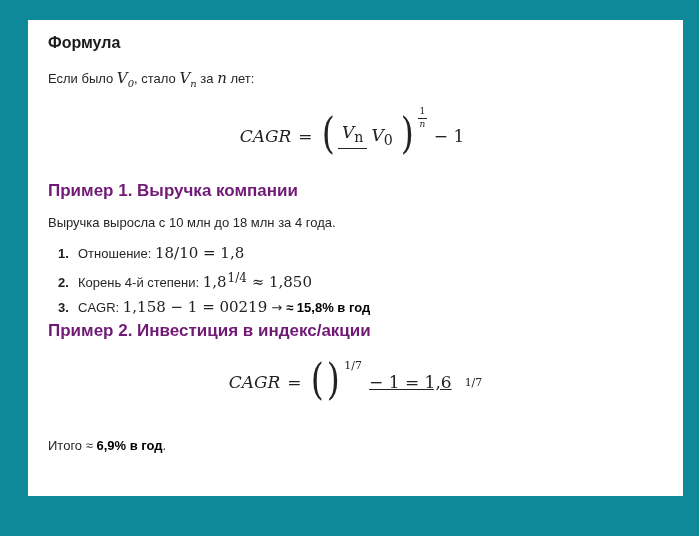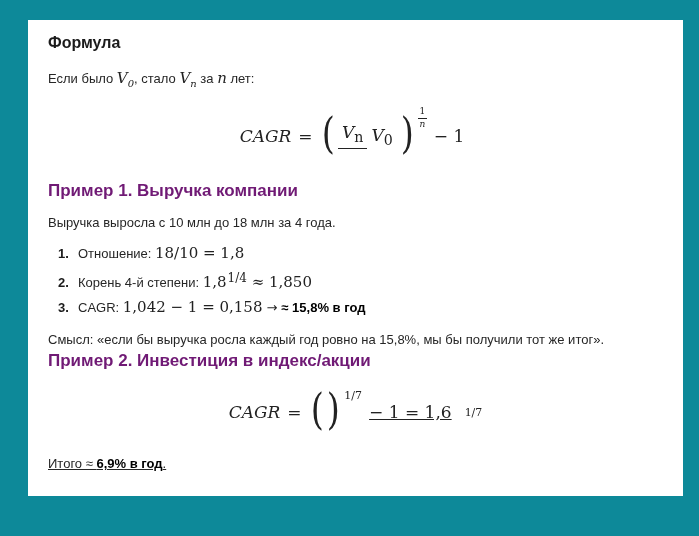--- a/index.html
+++ b/index.html
@@ -66,21 +66,21 @@
   .expstack .ebot { padding-top: 0.5px; }
   .supslash { font-size: 11px; transform: translateY(-17px); display: inline-block; margin-left: 3px; }
 
   
   .steps { margin: 8px 0 0 0; padding: 0 0 0 10px; list-style: none; }
   .steps .li { display: flex; align-items: baseline; line-height: 24px; }
   .steps .num { font-weight: 700; width: 20px; flex: 0 0 20px; color: #1b1b1b; }
   .bold-res { font-weight: 700; color: #000000; }
   .arrow { margin: 0 4px; font-family: "DejaVu Sans", sans-serif; }
 
-  .result-line { line-height: 20px; margin-top: 14px; text-decoration: underline; }
+  .result-line { line-height: 20px; margin-top: 26px; }
 </style>
 </head>
 <body>
 
 <div class="sheet">
 
   <h2 class="h-title">Формула</h2>
 
   <div class="body-line mt13">
     <span>Если было </span><span class="m"><span class="mi">V</span><sub>0</sub></span><span>, стало </span><span class="m"><span class="mi">V</span><sub>n</sub></span><span> за </span><span class="m mi">n</span><span> лет:</span>
@@ -110,25 +110,24 @@
     <div class="li">
       <span class="num">1.</span>
       <span><span>Отношение: </span><span class="m">18/10 = 1,8</span></span>
     </div>
     <div class="li">
       <span class="num">2.</span>
       <span><span>Корень 4-й степени: </span><span class="m"><span>1,8</span><span class="msup">1/4</span><span> ≈ 1,850</span></span></span>
     </div>
     <div class="li">
       <span class="num">3.</span>
-      <span><span>CAGR: </span><span class="m">1,042 − 1 = 0,158</span><span class="arrow">→</span><span class="bold-res">≈ 15,8% в год</span></span>
+      <span><span>CAGR: </span><span class="m">1,158 − 1 = 00219</span><span class="arrow">→</span><span class="bold-res">≈ 15,8% в год</span></span>
     </div>
   </div>
 
-  <div class="body-line mt10">Смысл: «если бы выручка росла каждый год ровно на 15,8%, мы бы получили тот же итог».</div>
 
   <h2 class="h-example mt20">Пример 2. Инвестиция в индекс/акции</h2>
 
 
   <div class="dmath" style="margin-top:12px; margin-bottom:8px;">
     <span class="mi">CAGR</span>
     <span class="gap">=</span>
     <span class="bigparen">(</span>
     <span class="bigparen">)</span>
     <span class="supslash">1/7</span>

